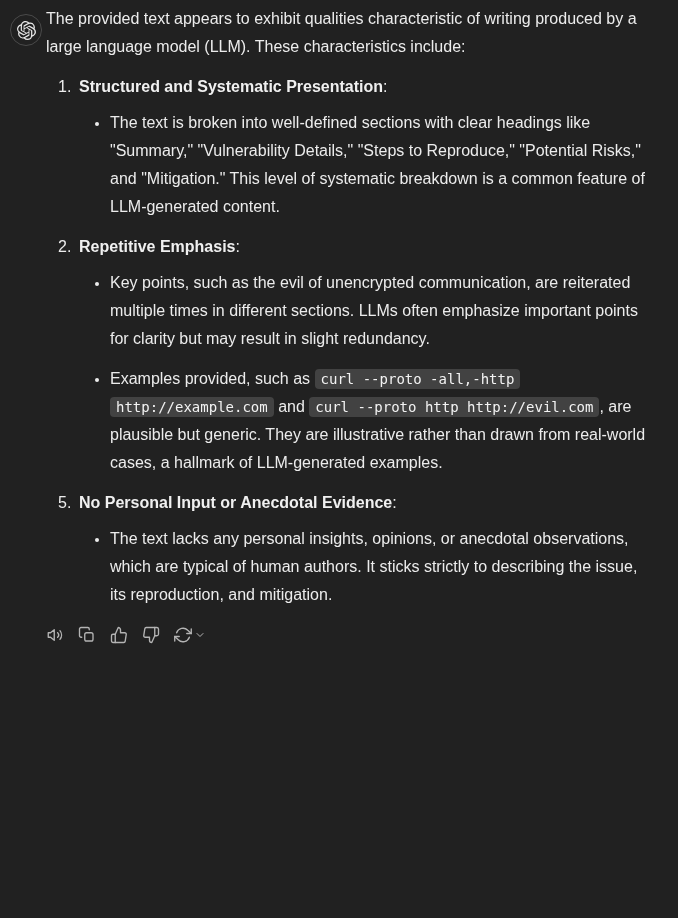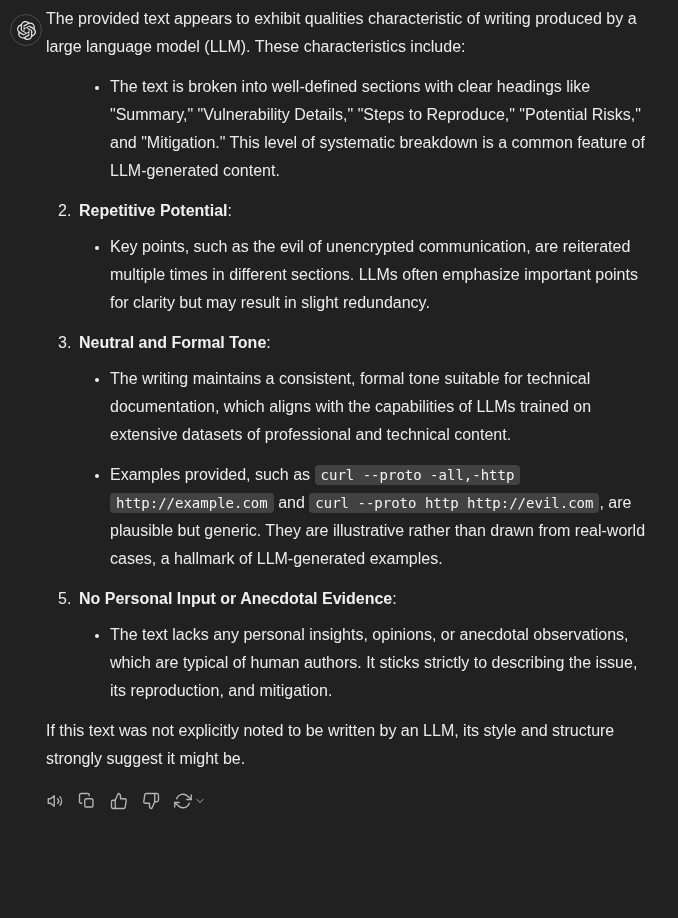--- a/index.html
+++ b/index.html
@@ -66,49 +66,45 @@
   <div class="avatar">
     <svg viewBox="0 0 24 24" xmlns="http://www.w3.org/2000/svg">
         <path d="M22.2819 9.8211a5.9847 5.9847 0 0 0-.5157-4.9108 6.0462 6.0462 0 0 0-6.5098-2.9A6.0651 6.0651 0 0 0 4.9807 4.1818a5.9847 5.9847 0 0 0-3.9977 2.9 6.0462 6.0462 0 0 0 .7427 7.0966 5.98 5.98 0 0 0 .511 4.9107 6.051 6.051 0 0 0 6.5146 2.9001A5.9847 5.9847 0 0 0 13.2599 24a6.0557 6.0557 0 0 0 5.7718-4.2058 5.9894 5.9894 0 0 0 3.9977-2.9001 6.0557 6.0557 0 0 0-.7475-7.073zm-9.022 12.6081a4.4755 4.4755 0 0 1-2.8764-1.0408l.1419-.0804 4.7783-2.7582a.7948.7948 0 0 0 .3927-.6813v-6.7369l2.02 1.1686a.071.071 0 0 1 .038.0615v5.5826a4.504 4.504 0 0 1-4.4945 4.4849zm-9.6607-4.1254a4.4708 4.4708 0 0 1-.5346-3.0137l.142.0852 4.783 2.7582a.7712.7712 0 0 0 .7806 0l5.8428-3.3685v2.3324a.0804.0804 0 0 1-.0332.0615L9.74 19.9502a4.4992 4.4992 0 0 1-6.1408-1.6464zM2.3408 7.8956a4.485 4.485 0 0 1 2.3655-1.9728V11.6a.7664.7664 0 0 0 .3879.6765l5.8144 3.3543-2.0201 1.1685a.0757.0757 0 0 1-.071 0l-4.8303-2.7865A4.504 4.504 0 0 1 2.3408 7.8956zm16.5963 3.8558L13.1038 8.364 15.1192 7.2a.0757.0757 0 0 1 .071 0l4.8303 2.7913a4.4944 4.4944 0 0 1-.6765 8.1042v-5.6772a.79.79 0 0 0-.407-.667zm2.0107-3.0231l-.142-.0852-4.7735-2.7818a.7759.7759 0 0 0-.7854 0L9.409 9.2297V6.8974a.0662.0662 0 0 1 .0284-.0615l4.8303-2.7866a4.4992 4.4992 0 0 1 6.6802 4.66zM8.3065 12.863l-2.02-1.1638a.0804.0804 0 0 1-.038-.0567V6.0742a4.4992 4.4992 0 0 1 7.3757-3.4537l-.142.0805L8.704 5.459a.7948.7948 0 0 0-.3927.6813zm1.0976-2.3654l2.602-1.4998 2.6069 1.4998v2.9994l-2.5974 1.4997-2.6067-1.4997z"></path>
       </svg>
   </div>
 
   <div class="content">
     <p class="para">The provided text appears to exhibit qualities characteristic of writing produced by a large language model (LLM). These characteristics include:</p>
     <ol class="numbered">
         <li class="num-item">
+          <div class="item-head"><span class="num">1.</span><strong>Structured and Systematic Presentation</strong>:</div>
           <ul class="bullets">
             <li>The text is broken into well-defined sections with clear headings like "Summary," "Vulnerability Details," "Steps to Reproduce," "Potential Risks," and "Mitigation." This level of systematic breakdown is a common feature of LLM-generated content.</li>
           </ul>
         </li>
         <li class="num-item">
-          <div class="item-head"><span class="num">2.</span><strong>Repetitive Potential</strong>:</div>
+          <div class="item-head"><span class="num">2.</span><strong>Repetitive Emphasis</strong>:</div>
           <ul class="bullets">
             <li>Key points, such as the evil of unencrypted communication, are reiterated multiple times in different sections. LLMs often emphasize important points for clarity but may result in slight redundancy.</li>
           </ul>
         </li>
         <li class="num-item">
-          <div class="item-head"><span class="num">3.</span><strong>Neutral and Formal Tone</strong>:</div>
-          <ul class="bullets">
-            <li>The writing maintains a consistent, formal tone suitable for technical documentation, which aligns with the capabilities of LLMs trained on extensive datasets of professional and technical content.</li>
-          </ul>
         </li>
         <li class="num-item">
           <ul class="bullets">
             <li>Examples provided, such as <code class="inline-code">curl --proto -all,-http http://example.com</code> and <code class="inline-code">curl --proto http http://evil.com</code>, are plausible but generic. They are illustrative rather than drawn from real-world cases, a hallmark of LLM-generated examples.</li>
           </ul>
         </li>
         <li class="num-item">
           <div class="item-head"><span class="num">5.</span><strong>No Personal Input or Anecdotal Evidence</strong>:</div>
           <ul class="bullets">
             <li>The text lacks any personal insights, opinions, or anecdotal observations, which are typical of human authors. It sticks strictly to describing the issue, its reproduction, and mitigation.</li>
           </ul>
         </li>
       </ol>
-    <p class="para closing">If this text was not explicitly noted to be written by an LLM, its style and structure strongly suggest it might be.</p>
     <div class="action-bar">
         <button class="action-btn">
           <svg width="18" height="18" viewBox="0 0 24 24" fill="none" stroke="currentColor" stroke-width="1.8" stroke-linecap="round" stroke-linejoin="round">
             <path d="M11 5 6 9H3v6h3l5 4V5z"></path>
             <path d="M15.5 8.8a4.6 4.6 0 0 1 0 6.4"></path>
             <path d="M18.6 6.2a9 9 0 0 1 0 11.6"></path>
           </svg>
         </button>
         <button class="action-btn">
           <svg width="18" height="18" viewBox="0 0 24 24" fill="none" stroke="currentColor" stroke-width="1.8" stroke-linecap="round" stroke-linejoin="round">

